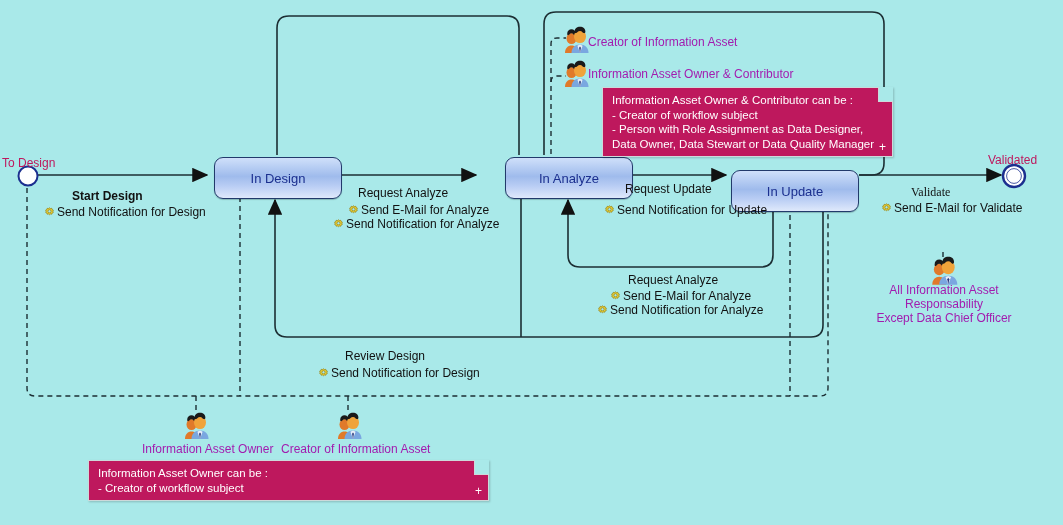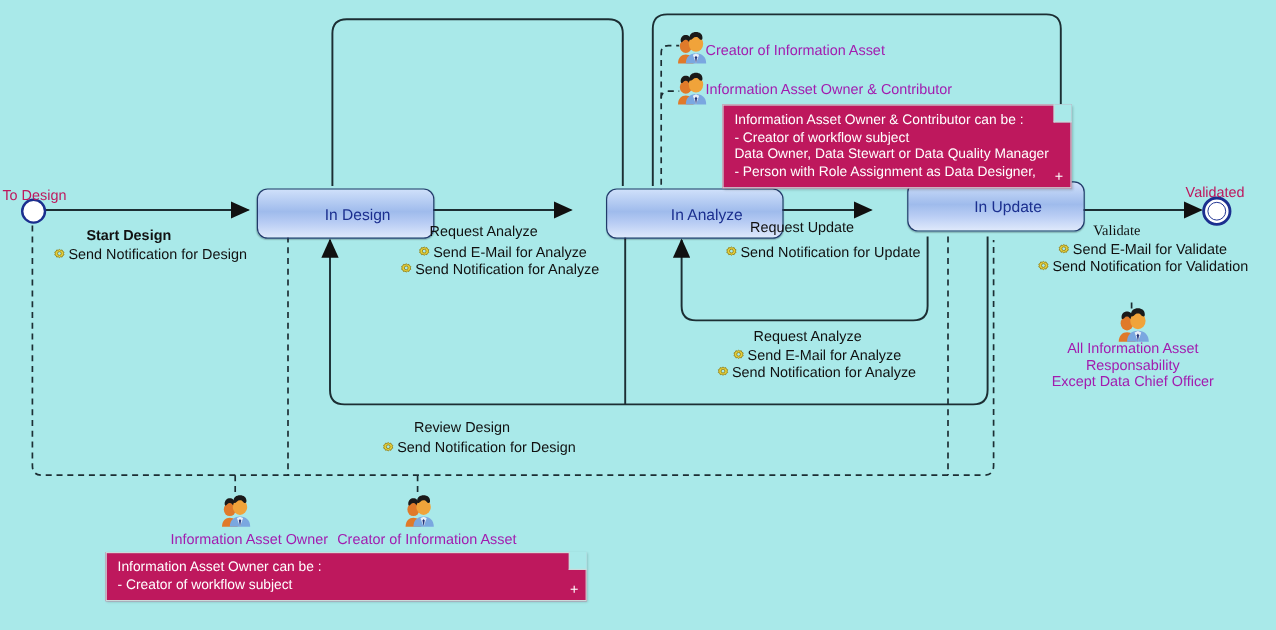--- a/index.html
+++ b/index.html
@@ -9,21 +9,20 @@
   .state{
     position:absolute;
     border:1px solid #223a6b;
     border-radius:9px;
     background:linear-gradient(to bottom,#cfe0fa 0%,#9fbbec 46%,#b9cdf4 70%,#dfe9fb 100%);
     box-shadow:0 1px 1px rgba(0,0,0,.22);
     color:#1b2f8f;
     font-size:13px;
     display:flex;align-items:center;justify-content:center;
     text-align:center;
-    padding-left:20px;
   }
   .lbl{position:absolute;color:#111;font-size:12px;white-space:nowrap;}
   .act-lbl{position:absolute;color:#a21caf;font-size:12px;white-space:nowrap;text-align:center;}
   .gearline{position:absolute;white-space:nowrap;font-size:12px;color:#111;display:flex;align-items:center;gap:2px;}
   .gear{display:inline-block;width:11px;height:11px;flex:0 0 11px;}
   .note{
     position:absolute;
     background:#be185d;
     border:1px solid #cdd9da;
     color:#ffffff;
@@ -110,21 +109,21 @@
 
   <div class="ttl" style="left:2px;top:156px;">To Design</div>
   <div class="ttl" style="left:988px;top:153px;">Validated</div>
 
   <div class="state" style="left:214px;top:157px;width:126px;height:40px;">
     <span>In Design</span>
   </div>
   <div class="state" style="left:481px;top:157px;width:126px;height:40px;margin-left:24px;">
     <span>In Analyze</span>
   </div>
-  <div class="state" style="left:731px;top:151px;width:126px;height:40px;margin-left:25px;">
+  <div class="state" style="left:731px;top:170px;width:126px;height:40px;">
     <span>In Update</span>
   </div>
 
   <div class="lbl" style="left:72px;top:189px;font-weight:bold;">Start Design</div>
   <div class="gearline" style="left:44px;top:205px;">
     <svg class="gear" viewBox="0 0 16 16">
       <path d="M8 1.2l1.5 1.1 1.8-.4.6 1.8 1.7.8-.7 1.7.7 1.7-1.7.8-.6 1.8-1.8-.4L8 11.2l-1.5-1.1-1.8.4-.6-1.8-1.7-.8.7-1.7-.7-1.7 1.7-.8.6-1.8 1.8.4z" fill="#e8d23a" stroke="#8f7b12" stroke-width="1"></path>
       <circle cx="8" cy="6.2" r="2.3" fill="#a9e9e9" stroke="#8f7b12" stroke-width="1"></circle>
     </svg>
     <span>Send Notification for Design</span>
@@ -155,27 +154,20 @@
     <span>Send Notification for Update</span>
   </div>
 
   <div class="lbl" style="left:911px;top:185px;font-family:Liberation Serif, serif;">Validate</div>
   <div class="gearline" style="left:881px;top:201px;">
     <svg class="gear" viewBox="0 0 16 16">
       <path d="M8 1.2l1.5 1.1 1.8-.4.6 1.8 1.7.8-.7 1.7.7 1.7-1.7.8-.6 1.8-1.8-.4L8 11.2l-1.5-1.1-1.8.4-.6-1.8-1.7-.8.7-1.7-.7-1.7 1.7-.8.6-1.8 1.8.4z" fill="#e8d23a" stroke="#8f7b12" stroke-width="1"></path>
       <circle cx="8" cy="6.2" r="2.3" fill="#a9e9e9" stroke="#8f7b12" stroke-width="1"></circle>
     </svg>
     <span>Send E-Mail for Validate</span>
-  </div>
-  <div class="gearline" style="left:864px;top:215px;">
-    <svg class="gear" viewBox="0 0 16 16">
-      <path d="M8 1.2l1.5 1.1 1.8-.4.6 1.8 1.7.8-.7 1.7.7 1.7-1.7.8-.6 1.8-1.8-.4L8 11.2l-1.5-1.1-1.8.4-.6-1.8-1.7-.8.7-1.7-.7-1.7 1.7-.8.6-1.8 1.8.4z" fill="#e8d23a" stroke="#8f7b12" stroke-width="1"></path>
-      <circle cx="8" cy="6.2" r="2.3" fill="#a9e9e9" stroke="#8f7b12" stroke-width="1"></circle>
-    </svg>
-    <span>Send Notification for Validation</span>
   </div>
 
   <div class="lbl" style="left:628px;top:273px;">Request Analyze</div>
   <div class="gearline" style="left:610px;top:289px;">
     <svg class="gear" viewBox="0 0 16 16">
       <path d="M8 1.2l1.5 1.1 1.8-.4.6 1.8 1.7.8-.7 1.7.7 1.7-1.7.8-.6 1.8-1.8-.4L8 11.2l-1.5-1.1-1.8.4-.6-1.8-1.7-.8.7-1.7-.7-1.7 1.7-.8.6-1.8 1.8.4z" fill="#e8d23a" stroke="#8f7b12" stroke-width="1"></path>
       <circle cx="8" cy="6.2" r="2.3" fill="#a9e9e9" stroke="#8f7b12" stroke-width="1"></circle>
     </svg>
     <span>Send E-Mail for Analyze</span>
   </div>
@@ -256,22 +248,22 @@
     <path d="M19 18.6l-2.6 1.1 2.6 7.3 2.6-7.3z" fill="#e8eef7"></path>
     <path d="M19 20.4l-.9 1.4.9 5.2.9-5.2z" fill="#24347a"></path>
     <path d="M13.6 5.6c0-3.2 2.3-4.9 5.4-4.9s5.4 1.7 5.4 4.9c0 1.4-.7 1.8-1.6 1.5-1.4-.4-1.5-2.2-3.8-2.2s-2.8 1.8-4 2.2c-.9.3-1.4-.1-1.4-1.5z" fill="#1a1a1a"></path>
   </svg>
   <div class="act-lbl" style="left:281px;top:442px;">Creator of Information Asset</div>
 
   <div class="note" style="left:602px;top:87px;width:272px;">
     <span class="fold"></span>
     <div>Information Asset Owner &amp; Contributor can be :</div>
     <div>- Creator of workflow subject</div>
+    <div>- Person with Role Assignment as Data Designer,</div>
     <div>Data Owner, Data Stewart or Data Quality Manager</div>
-    <div>- Person with Role Assignment as Data Designer,</div>
     <span class="plus">+</span>
   </div>
 
   <div class="note" style="left:88px;top:460px;width:382px;">
     <span class="fold"></span>
     <div>Information Asset Owner can be :</div>
     <div>- Creator of workflow subject</div>
     <span class="plus">+</span>
   </div>
 

